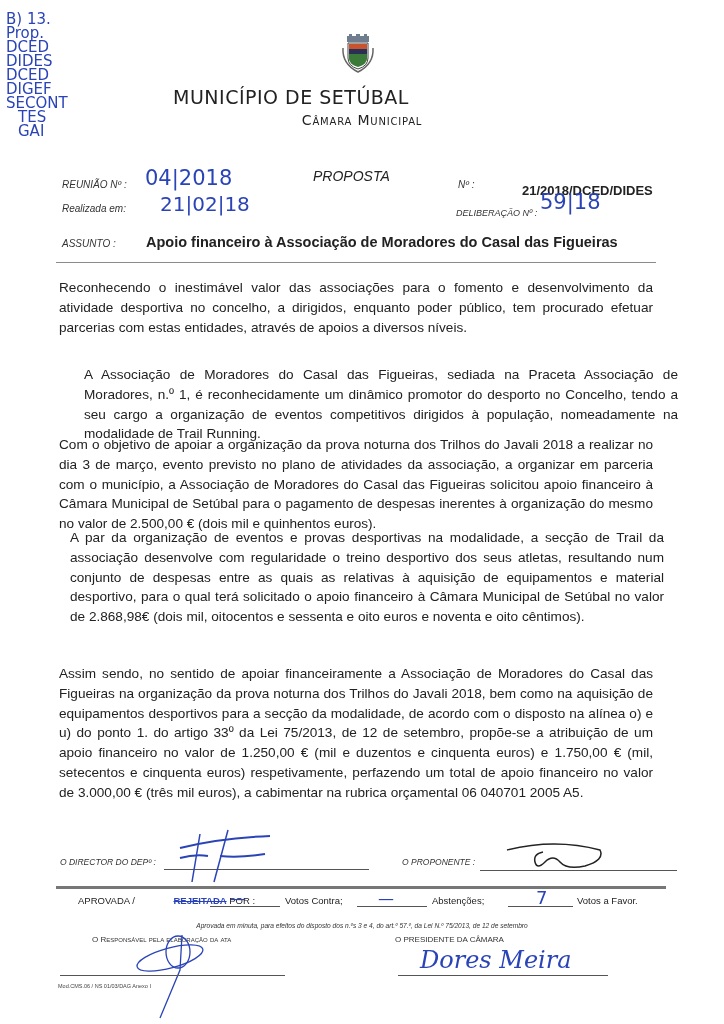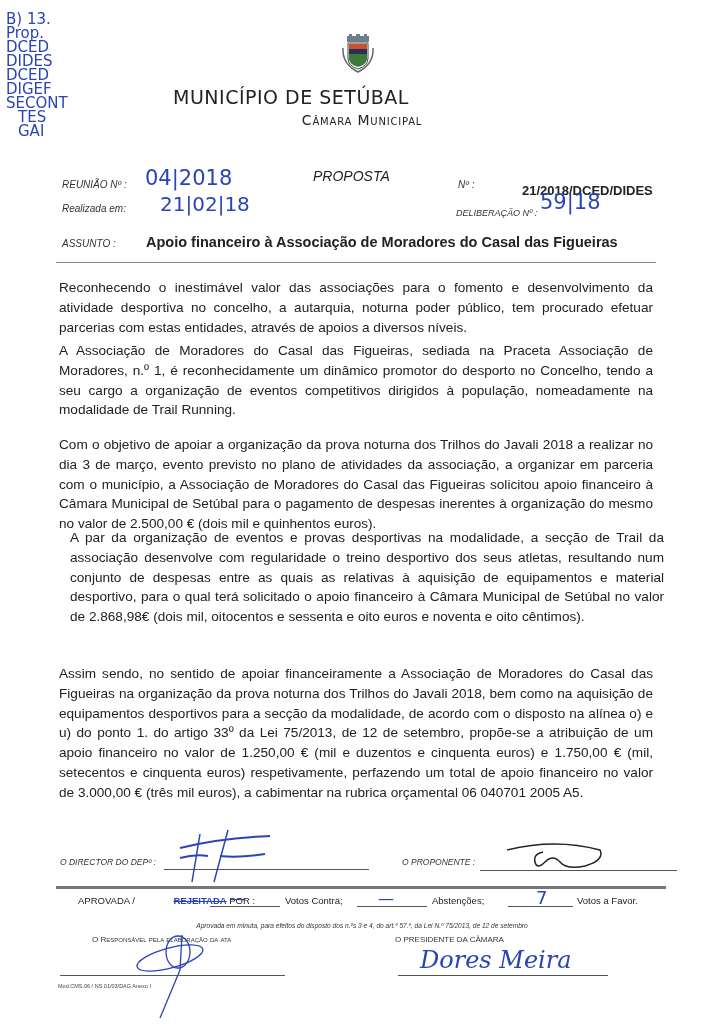--- a/index.html
+++ b/index.html
@@ -18,21 +18,21 @@
   .realizada-val { left:160px; top:192px; font-size:20px; }
   .proposta-lbl { left:313px; top:168px; font-style:italic; font-size:14px; color:#222; }
   .num-lbl { left:458px; top:179px; }
   .num-val { left:522px; top:175px; font-weight:bold; font-size:13px; color:#222;margin-top:8px; }
   .delib-lbl { left:456px; top:208px; font-size:9px; }
   .delib-val { left:540px; top:190px; font-size:21px; }
   .assunto-lbl { left:62px; top:238px; }
   .assunto-val { left:146px; top:234px; font-weight:bold; font-size:14.5px; color:#222; }
   .rule { left:56px; width:600px; height:1px; background:#8a8a8a; top:262px; }
   .body-text { left:59px; width:594px; font-size:13.6px; line-height:19.8px; text-align:justify; color:#222; }
-  .p1 { top:278px; } .p2 { top:341px; } .p3 { top:435px; } .p4 { top:528px;margin-left:11px; } .p5 { top:664px; }
+  .p1 { top:278px; } .p2 { top:365px;margin-left:25px; } .p3 { top:435px; } .p4 { top:528px;margin-left:11px; } .p5 { top:664px; }
   .sig-lbl { font-style:italic; font-size:8.5px; color:#333; }
   .dir-lbl { left:60px; top:857px; }
   .prop-lbl { left:402px; top:857px; }
   .sigline { height:1px; background:#555; }
   .sl1 { left:164px; top:869px; width:205px; }
   .sl2 { left:480px; top:870px; width:197px; }
   .thickrule { left:56px; top:886px; width:610px; height:3px; background:#777; }
   .votes { top:895px; font-size:9.5px; color:#222; }
   .aprov { left:78px; font-variant:small-caps; }
   .strike { color:#2a44b8; font-weight:bold; text-decoration:line-through;padding-left:36px; }
@@ -86,21 +86,21 @@
 <div class="abs hand realizada-val">21|02|18</div>
 <div class="abs proposta-lbl">PROPOSTA</div>
 <div class="abs lbl-it num-lbl">Nº :</div>
 <div class="abs num-val">21/2018/DCED/DIDES</div>
 <div class="abs lbl-it delib-lbl">DELIBERAÇÃO Nº :</div>
 <div class="abs hand delib-val">59|18</div>
 <div class="abs lbl-it assunto-lbl">ASSUNTO :</div>
 <div class="abs assunto-val">Apoio financeiro à Associação de Moradores do Casal das Figueiras</div>
 <div class="abs rule"></div>
 
-<div class="abs body-text p1">Reconhecendo o inestimável valor das associações para o fomento e desenvolvimento da atividade desportiva no concelho, a autarquia, noturna poder público, tem procurado efetuar parcerias com estas entidades, através de apoios a diversos níveis.</div>
+<div class="abs body-text p1">Reconhecendo o inestimável valor das associações para o fomento e desenvolvimento da atividade desportiva no concelho, a dirigidos, enquanto poder público, tem procurado efetuar parcerias com estas entidades, através de apoios a diversos níveis.</div>
 <div class="abs body-text p2">A Associação de Moradores do Casal das Figueiras, sediada na Praceta Associação de Moradores, n.º 1, é reconhecidamente um dinâmico promotor do desporto no Concelho, tendo a seu cargo a organização de eventos competitivos dirigidos à população, nomeadamente na modalidade de Trail Running.</div>
 <div class="abs body-text p3">Com o objetivo de apoiar a organização da prova noturna dos Trilhos do Javali 2018 a realizar no dia 3 de março, evento previsto no plano de atividades da associação, a organizar em parceria com o município, a Associação de Moradores do Casal das Figueiras solicitou apoio financeiro à Câmara Municipal de Setúbal para o pagamento de despesas inerentes à organização do mesmo no valor de 2.500,00 € (dois mil e quinhentos euros).</div>
 <div class="abs body-text p4">A par da organização de eventos e provas desportivas na modalidade, a secção de Trail da associação desenvolve com regularidade o treino desportivo dos seus atletas, resultando num conjunto de despesas entre as quais as relativas à aquisição de equipamentos e material desportivo, para o qual terá solicitado o apoio financeiro à Câmara Municipal de Setúbal no valor de 2.868,98€ (dois mil, oitocentos e sessenta e oito euros e noventa e oito cêntimos).</div>
 <div class="abs body-text p5">Assim sendo, no sentido de apoiar financeiramente a Associação de Moradores do Casal das Figueiras na organização da prova noturna dos Trilhos do Javali 2018, bem como na aquisição de equipamentos desportivos para a secção da modalidade, de acordo com o disposto na alínea o) e u) do ponto 1. do artigo 33º da Lei 75/2013, de 12 de setembro, propõe-se a atribuição de um apoio financeiro no valor de 1.250,00 € (mil e duzentos e cinquenta euros) e 1.750,00 € (mil, setecentos e cinquenta euros) respetivamente, perfazendo um total de apoio financeiro no valor de 3.000,00 € (três mil euros), a cabimentar na rubrica orçamental 06 040701 2005 A5.</div>
 
 <div class="abs sig-lbl dir-lbl">O DIRECTOR DO DEPº :</div>
 <div class="abs sigline sl1"></div>
 <div class="abs" style="left:170px;top:826px;">
   <svg width="110" height="60" viewBox="0 0 110 60">
     <path d="M10 22 Q50 12 100 10" stroke="#2a44b8" stroke-width="2" fill="none"></path>

